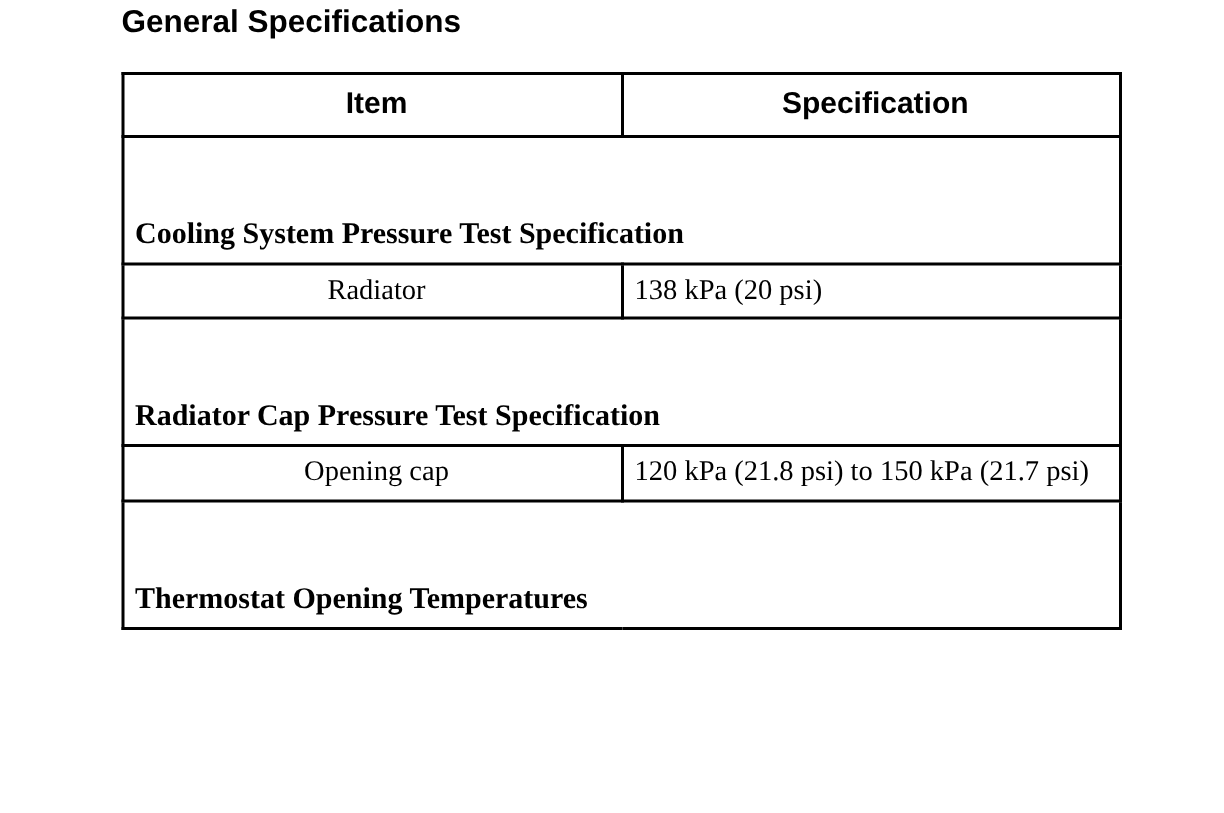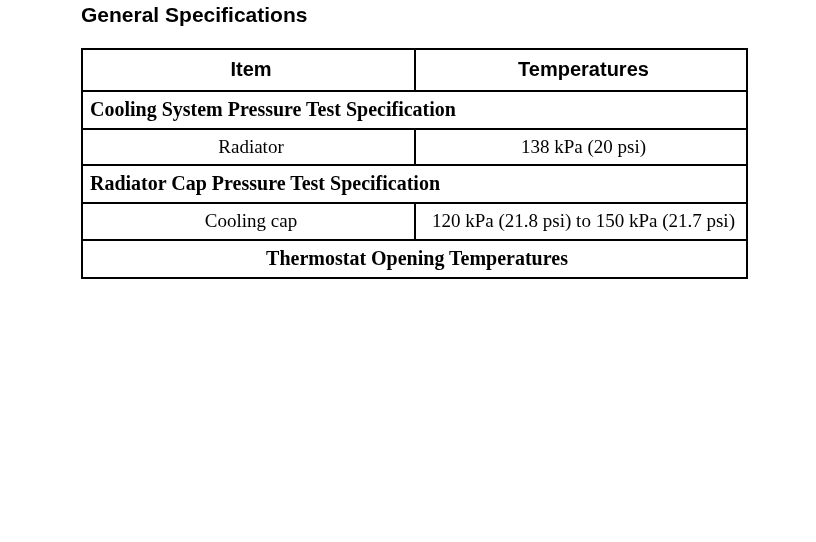--- a/index.html
+++ b/index.html
@@ -73,29 +73,30 @@
   }
 
   
   .section .cell {
     font-family: "Liberation Serif", serif;
     font-weight: bold;
     font-size: 20px;
     text-align: left;
     padding-top: 5px;
     padding-bottom: 6px;
+    margin-top: 47px;
   }
-  .section.center .cell { text-align: center; }
+  .section.center .cell { }
 
   
   .body-row .item .cell {
     text-align: center;
   }
   .body-row .spec .cell {
-    text-align: center;
+    text-align: left;
   }
 
   
   .tall .cell { padding-bottom: 6px; }
 </style>
 </head>
 <body>
 
 <div id="page">
 
@@ -106,21 +107,21 @@
       <col class="c-item">
       <col class="c-spec">
     </colgroup>
     <tbody>
 
       <tr class="hdr">
         <td>
           <span class="cell">Item</span>
         </td>
         <td>
-          <span class="cell">Temperatures</span>
+          <span class="cell">Specification</span>
         </td>
       </tr>
 
       <tr class="section">
         <td colspan="2">
           <span class="cell">Cooling System Pressure Test Specification</span>
         </td>
       </tr>
 
       <tr class="body-row">
@@ -133,21 +134,21 @@
       </tr>
 
       <tr class="section">
         <td colspan="2">
           <span class="cell">Radiator Cap Pressure Test Specification</span>
         </td>
       </tr>
 
       <tr class="body-row tall">
         <td class="item">
-          <span class="cell">Cooling cap</span>
+          <span class="cell">Opening cap</span>
         </td>
         <td class="spec">
           <span class="cell">120 kPa (21.8 psi) to 150 kPa (21.7 psi)</span>
         </td>
       </tr>
 
       <tr class="section center">
         <td colspan="2">
           <span class="cell">Thermostat Opening Temperatures</span>
         </td>

